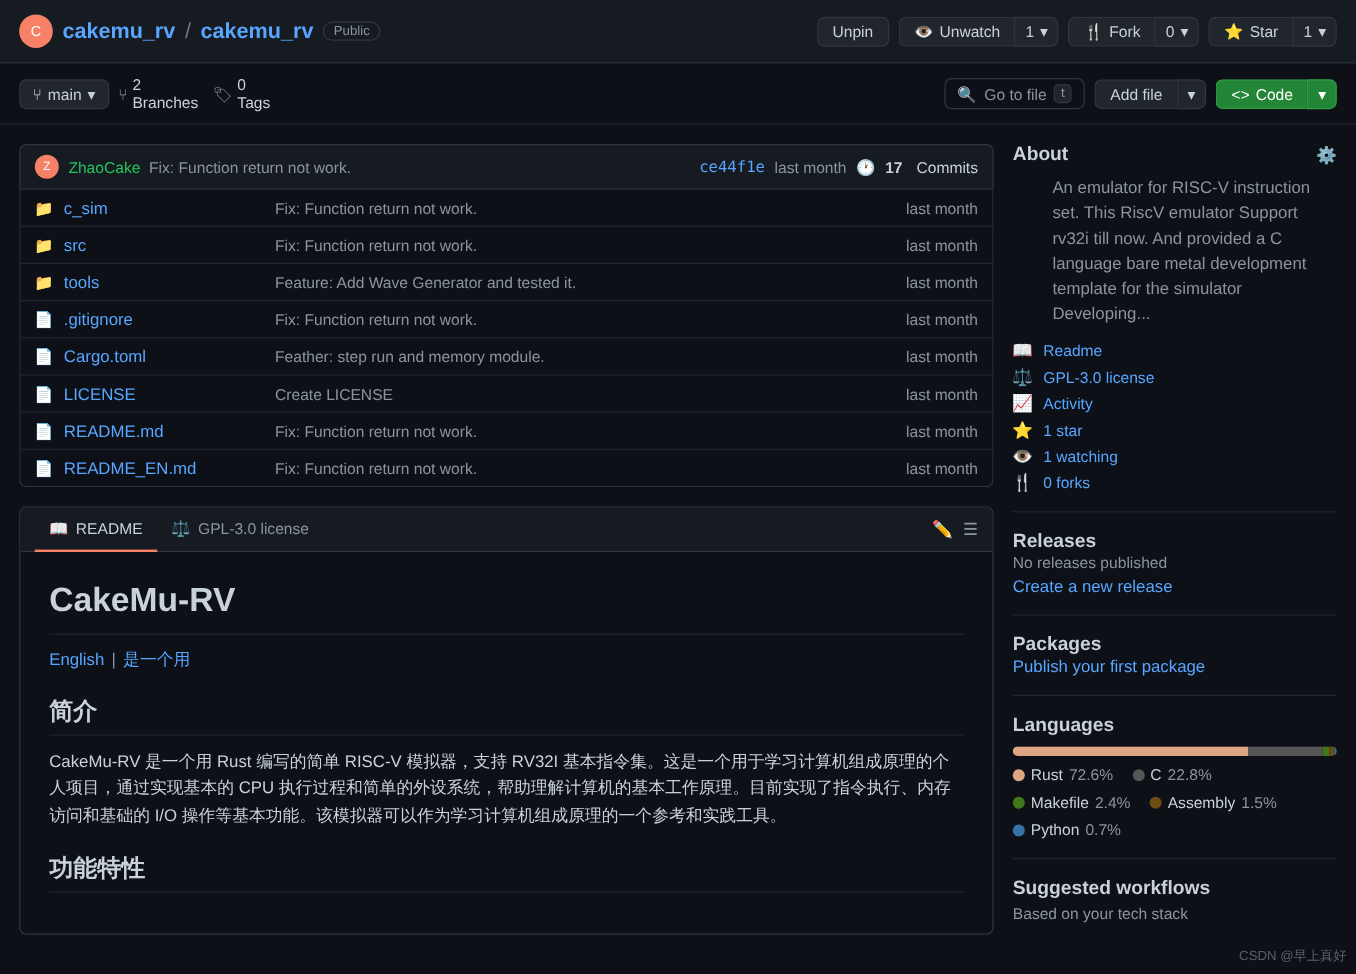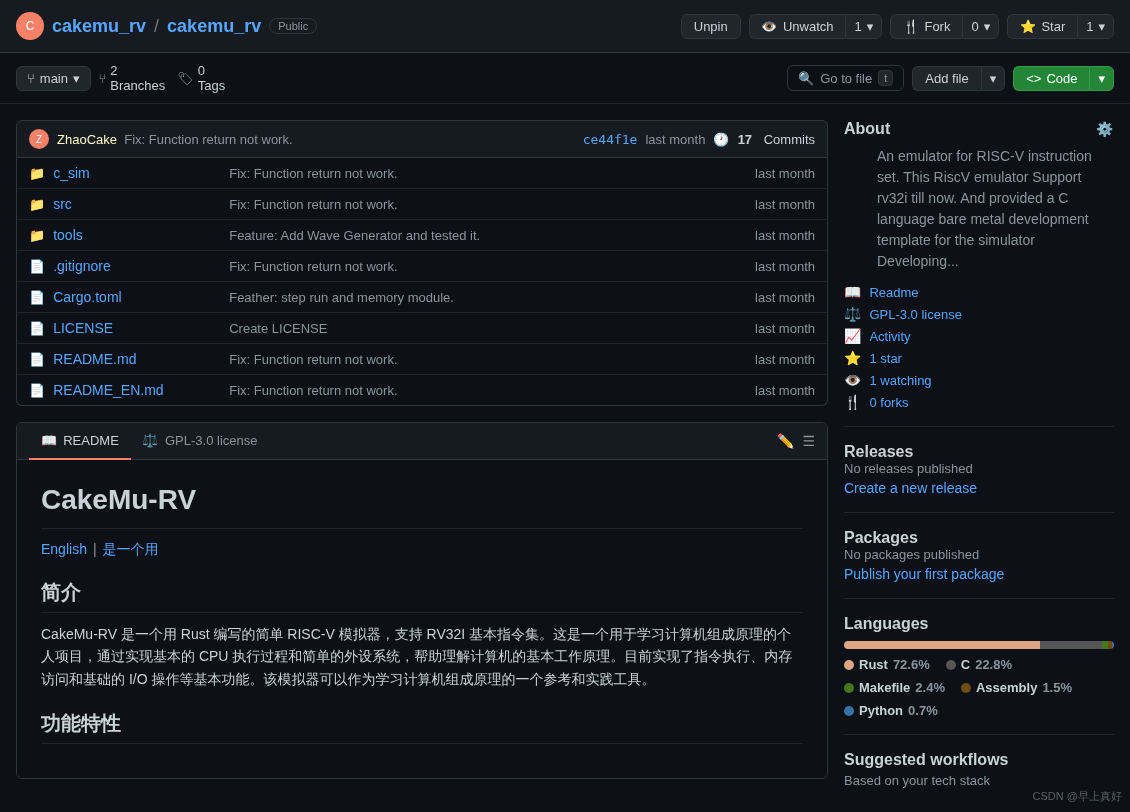--- a/index.html
+++ b/index.html
@@ -175,21 +175,21 @@
       height: 20px;
       border-radius: 50%;
       background: #f78166;
       font-size: 10px;
       color: #fff;
       display: flex;
       align-items: center;
       justify-content: center;
     }
     .commit-meta { color: #8b949e; font-size: 13px; }
-    .commit-meta a { color: #fef9c3; }
+    .commit-meta a { color: #22c55e; }
     .commit-hash-area { display: flex; align-items: center; gap: 8px; color: #8b949e; font-size: 13px; }
     .commit-hash { font-family: monospace; color: #58a6ff; }
     .commits-link { display: flex; align-items: center; gap: 4px; color: #c9d1d9; font-size: 13px; }
 
     
     .file-list {
       border: 1px solid #30363d;
       border-top: none;
       border-radius: 0 0 6px 6px;
       overflow: hidden;
@@ -263,21 +263,21 @@
     .packages-section { margin-bottom: 16px; }
     .languages-section { margin-bottom: 16px; }
     .lang-bar {
       height: 8px;
       border-radius: 4px;
       overflow: hidden;
       display: flex;
       margin-bottom: 8px;
     }
     .lang-segment { height: 100%; }
-    .lang-list { display: flex; flex-wrap: wrap; gap: 8px 16px; font-size: 13px; font-weight: bold; }
+    .lang-list { display: flex; flex-wrap: wrap; gap: 8px 16px; font-size: 13px; }
     .lang-item { display: flex; align-items: center; gap: 5px; }
     .lang-dot { width: 10px; height: 10px; border-radius: 50%; display: inline-block; }
     .suggested-section .section-title { margin-bottom: 4px; }
     .suggested-sub { font-size: 13px; color: #8b949e; }
 
     .watermark {
       position: fixed;
       bottom: 8px;
       right: 8px;
       font-size: 11px;
@@ -516,21 +516,20 @@
     <div class="releases-section">
       <div class="section-title">Releases</div>
       <p class="no-releases">No releases published</p>
       <a>Create a new release</a>
     </div>
 
     <hr class="sidebar-divider">
 
     <div class="packages-section">
       <div class="section-title">Packages</div>
-      <p class="no-releases">No packages published</p>
       <a>Publish your first package</a>
     </div>
 
     <hr class="sidebar-divider">
 
     <div class="languages-section">
       <div class="section-title">Languages</div>
       <div style="margin-top:8px;"></div>
       <div class="lang-bar">
         <div class="lang-segment" style="width:72.6%;background:#dea584;"></div>

